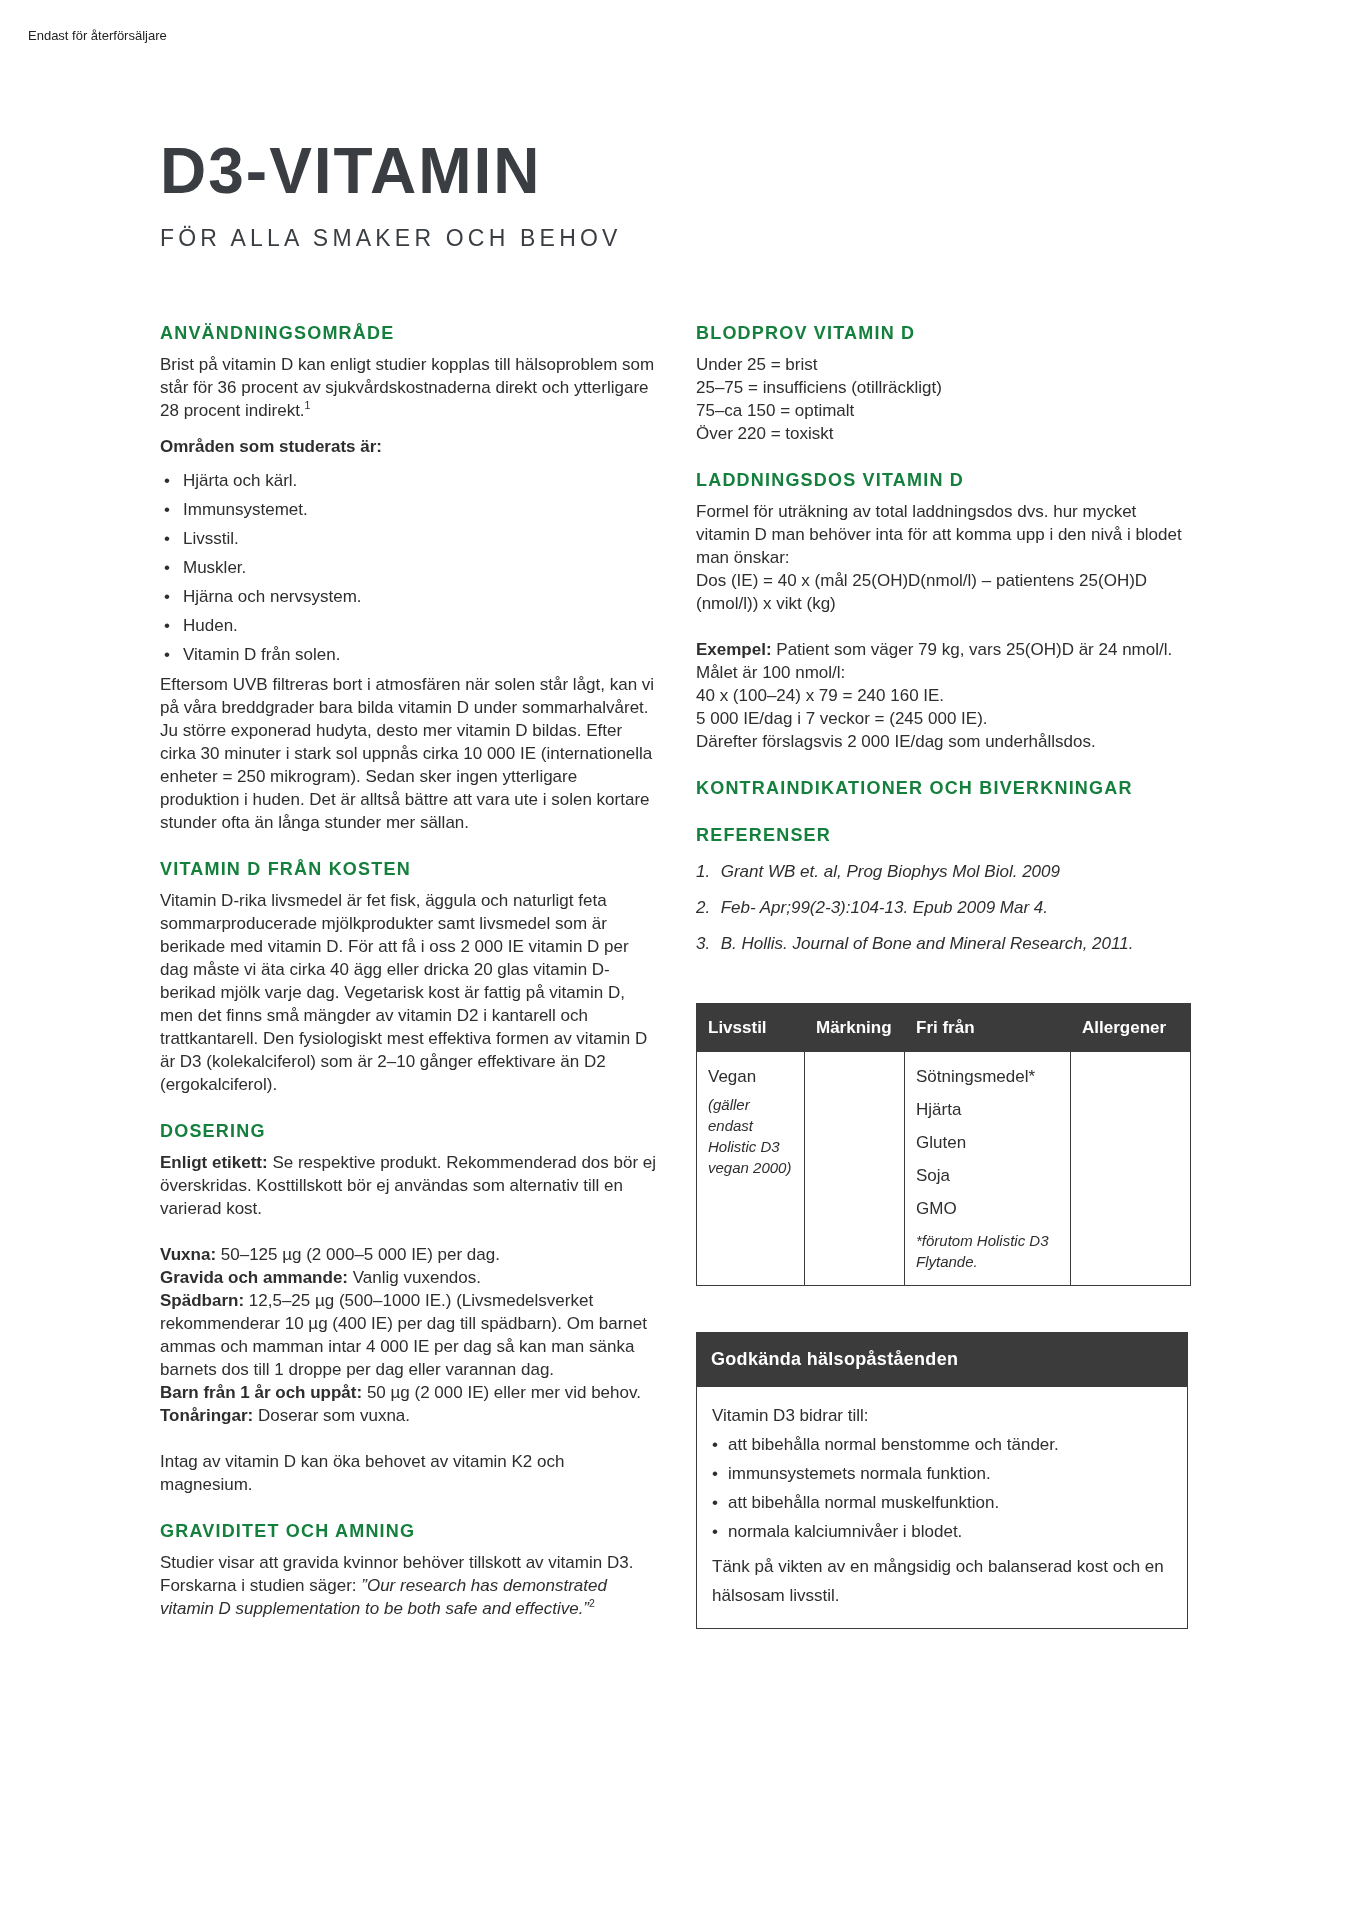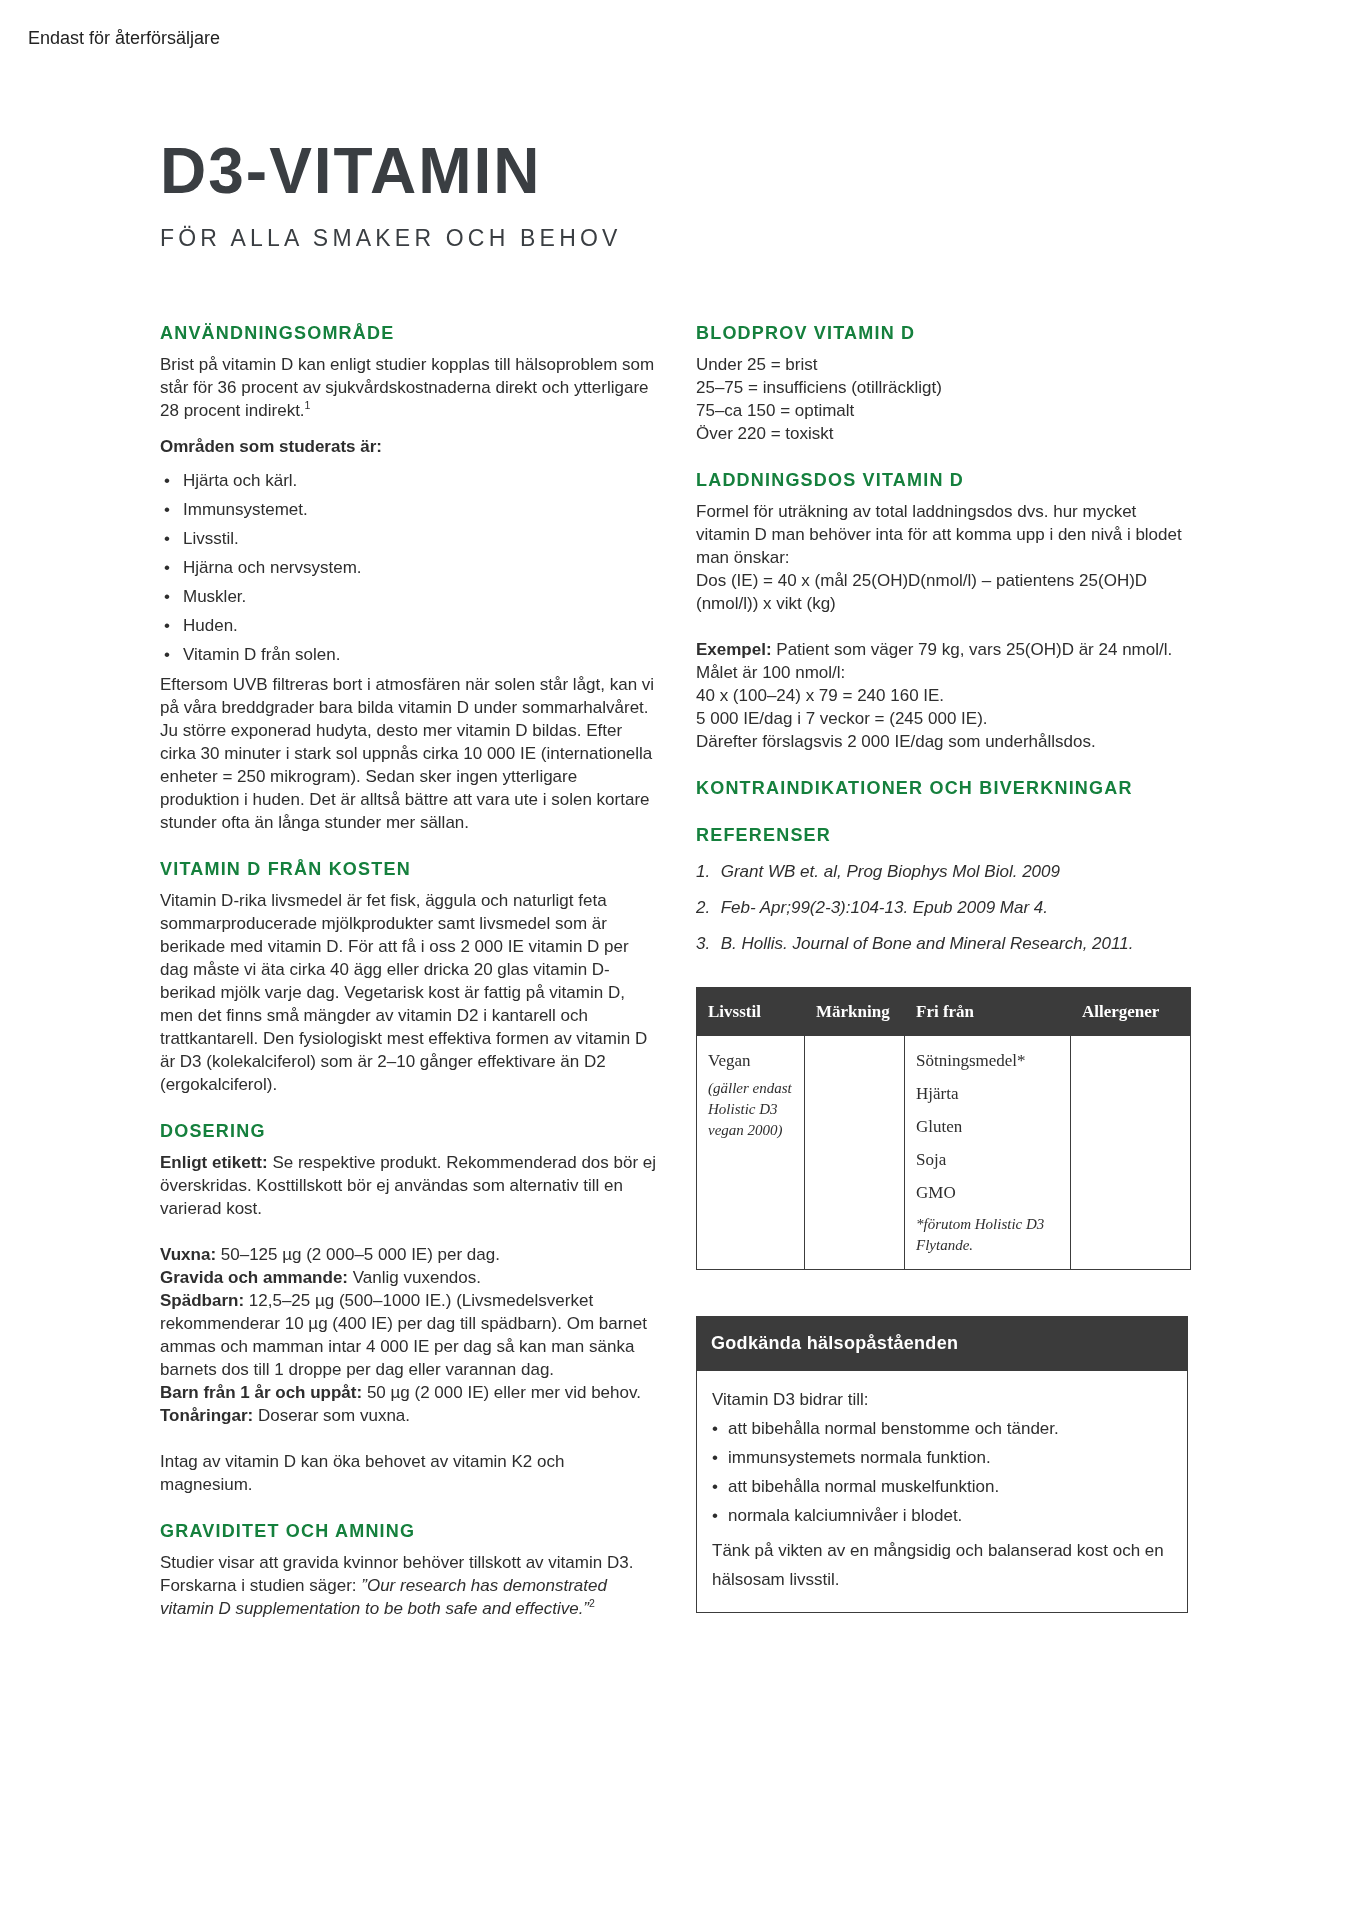--- a/index.html
+++ b/index.html
@@ -10,21 +10,21 @@
   }
   html,body{margin:0;padding:0;background:#ffffff;}
   body{
     width:1350px;height:1909px;
     font-family:"Liberation Sans","DejaVu Sans",sans-serif;
     color:var(--text_color);
     -webkit-font-smoothing:antialiased;
   }
   .page{position:relative;width:1350px;height:1909px;background:#ffffff;overflow:hidden;}
 
-  .dealer-note{position:absolute;left:28px;top:28px;font-size:18px;color:#222;}
+  .dealer-note{position:absolute;left:28px;top:28px;font-size:13px;color:#222;}
 
   .masthead{position:absolute;left:160px;top:138px;}
   .title{font-size:64px;line-height:1.05;font-weight:600;letter-spacing:2px;color:var(--title_color);}
   .subtitle{margin-top:20px;font-size:23px;letter-spacing:4.2px;color:var(--title_color);font-weight:400;}
 
   .col{position:absolute;top:322px;width:497px;font-size:17px;line-height:23px;}
   .col-left{left:160px;}
   .col-right{left:696px;}
 
   h3.sect{font-size:18px;font-weight:700;letter-spacing:1.2px;margin:0 0 8px 0;color:#15803d;}
@@ -40,21 +40,21 @@
   ul.dots li{position:relative;padding-left:23px;margin-bottom:6px;}
   ul.dots li::before{content:"•";position:absolute;left:4px;top:0;}
   .after-list{margin-top:7px;}
 
   .doses{margin-top:23px;}
   .note{margin-top:23px;}
 
   .ref-item{margin-top:13px;font-style:italic;}
   .ref-item .ref-num{display:inline-block;min-width:20px;}
 
-  table.product{border-collapse:collapse;width:494px;margin-top:32px;table-layout:fixed;font-family:Liberation Serif, serif;}
+  table.product{border-collapse:collapse;width:494px;margin-top:48px;table-layout:fixed;}
   table.product th{
     background:var(--panel_header_bg);color:#ffffff;font-size:17px;font-weight:700;
     text-align:left;padding:12px 11px;border:1px solid var(--panel_header_bg);
   }
   table.product th + th{border-left:1px solid #ffffff;}
   table.product td{
     border:1px solid var(--border_color);vertical-align:top;
     padding:13px 11px;font-size:17px;line-height:23px;background:#ffffff;
   }
   .cell-line{margin-bottom:10px;}
@@ -90,22 +90,22 @@
   <div class="col col-left">
 
     <div class="section">
       <h3 class="sect">ANVÄNDNINGSOMRÅDE</h3>
       <p class="para"><span>Brist på vitamin D kan enligt studier kopplas till hälsoproblem som står för 36 procent av sjukvårdskostnaderna direkt och ytterligare 28 procent indirekt.</span><sup>1</sup></p>
       <p class="areas-label">Områden som studerats är:</p>
       <ul class="dots">
         <li>Hjärta och kärl.</li>
         <li>Immunsystemet.</li>
         <li>Livsstil.</li>
+        <li>Muskler.</li>
         <li>Hjärna och nervsystem.</li>
-        <li>Muskler.</li>
         <li>Huden.</li>
         <li>Vitamin D från solen.</li>
       </ul>
       <p class="after-list">Eftersom UVB filtreras bort i atmosfären när solen står lågt, kan vi på våra breddgrader bara bilda vitamin D under sommarhalvåret. Ju större exponerad hudyta, desto mer vitamin D bildas. Efter cirka 30 minuter i stark sol uppnås cirka 10&nbsp;000 IE (internationella enheter = 250 mikrogram). Sedan sker ingen ytterligare produktion i huden. Det är alltså bättre att vara ute i solen kortare stunder ofta än långa stunder mer sällan.</p>
     </div>
 
     <div class="section">
       <h3 class="sect">VITAMIN D FRÅN KOSTEN</h3>
       <p class="para">Vitamin D-rika livsmedel är fet fisk, äggula och naturligt feta sommarproducerade mjölkprodukter samt livsmedel som är berikade med vitamin D. För att få i oss 2&nbsp;000 IE vitamin D per dag måste vi äta cirka 40 ägg eller dricka 20 glas vitamin D-berikad mjölk varje dag. Vegetarisk kost är fattig på vitamin D, men det finns små mängder av vitamin D2 i kantarell och trattkantarell. Den fysiologiskt mest effektiva formen av vitamin D är D3 (kolekalciferol) som är 2–10 gånger effektivare än D2 (ergokalciferol).</p>
     </div>

